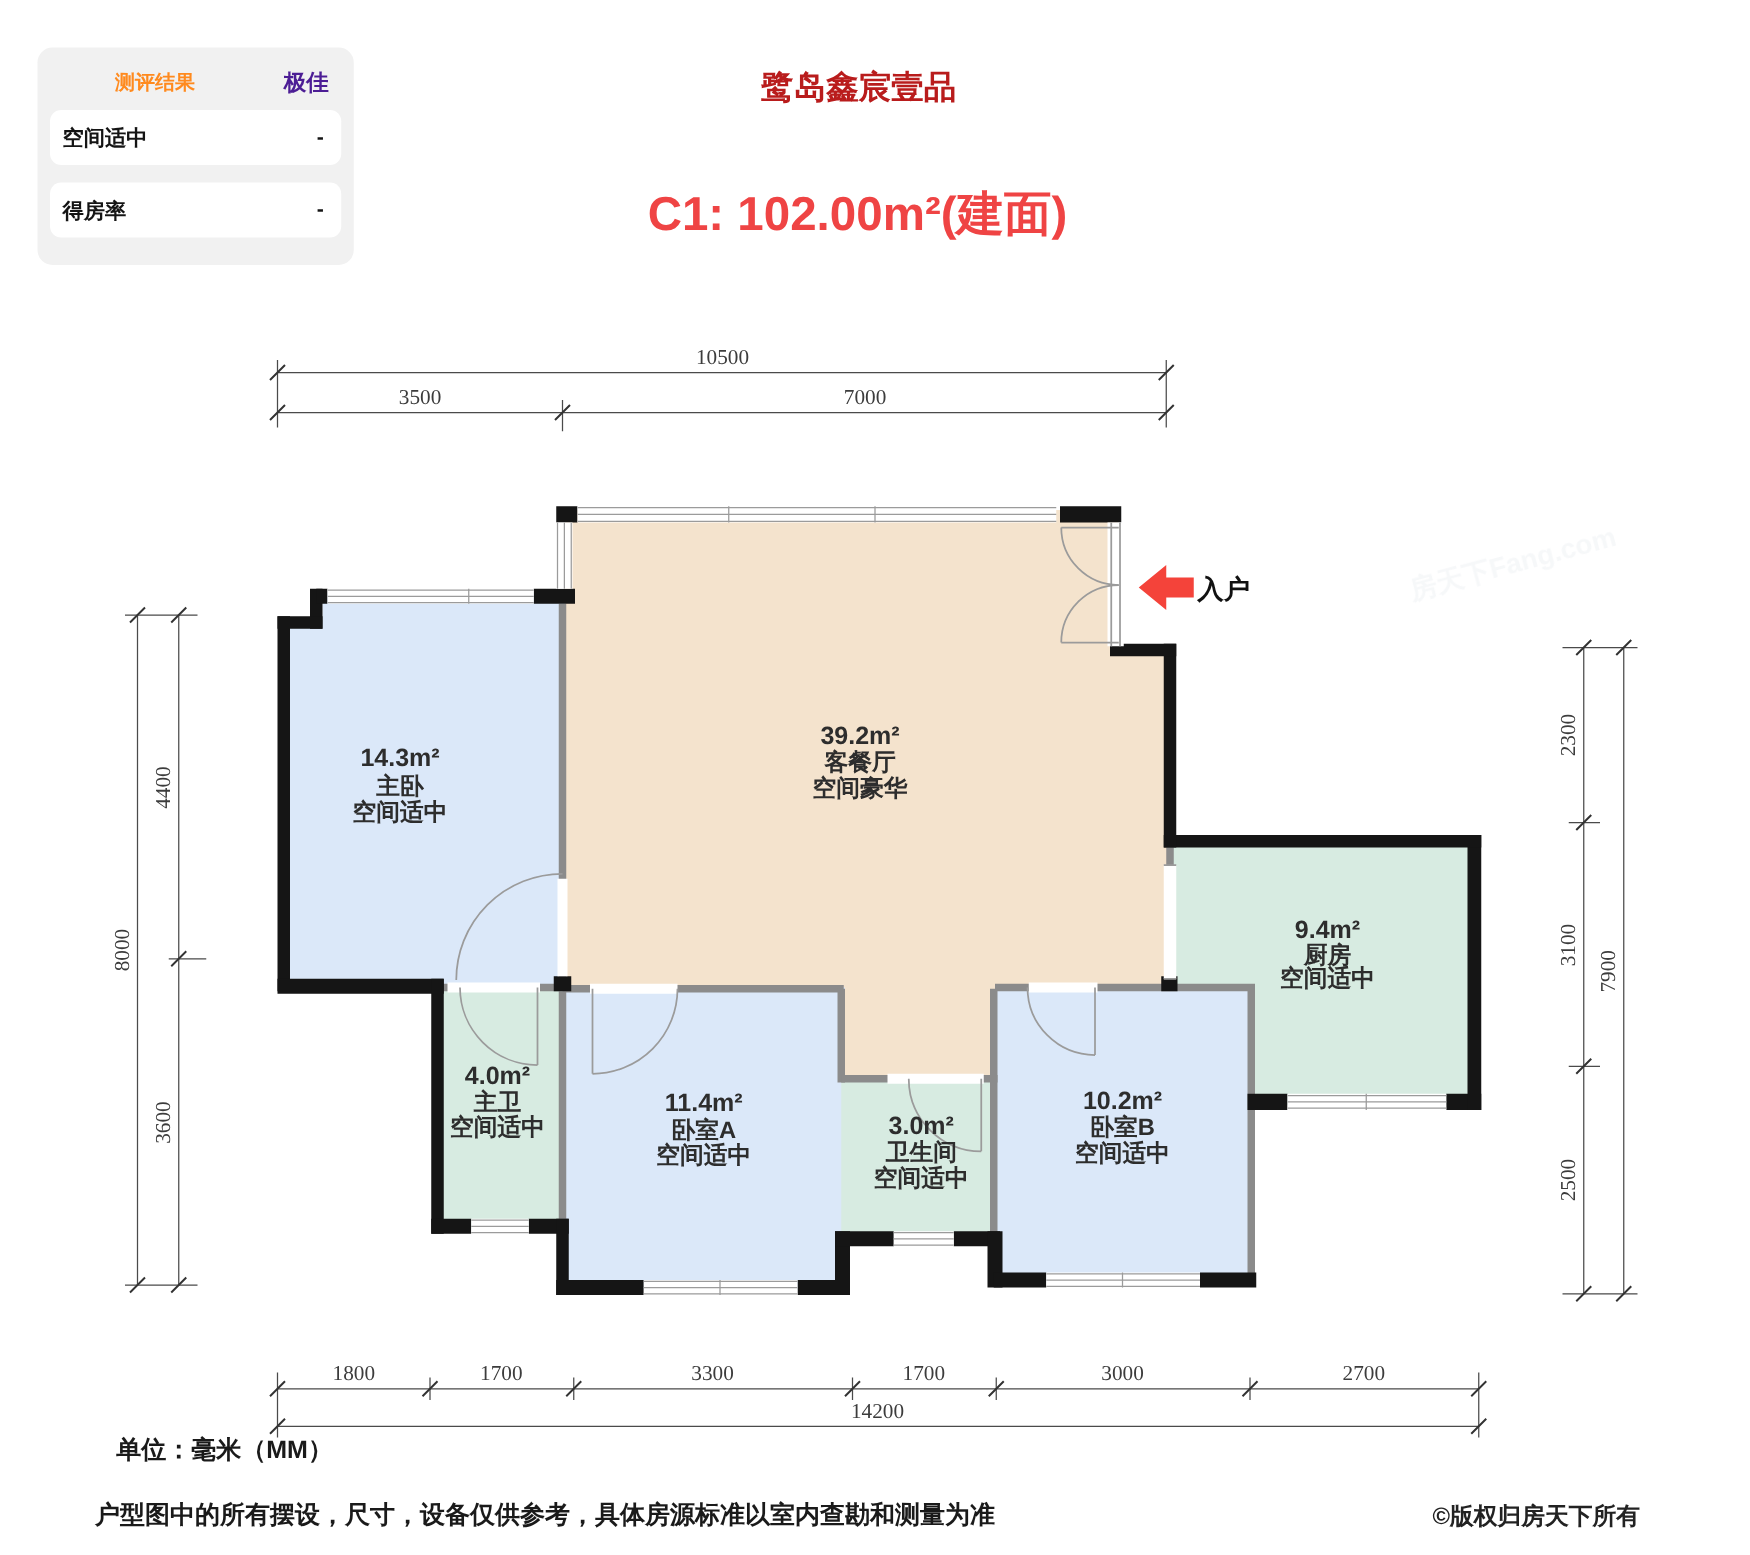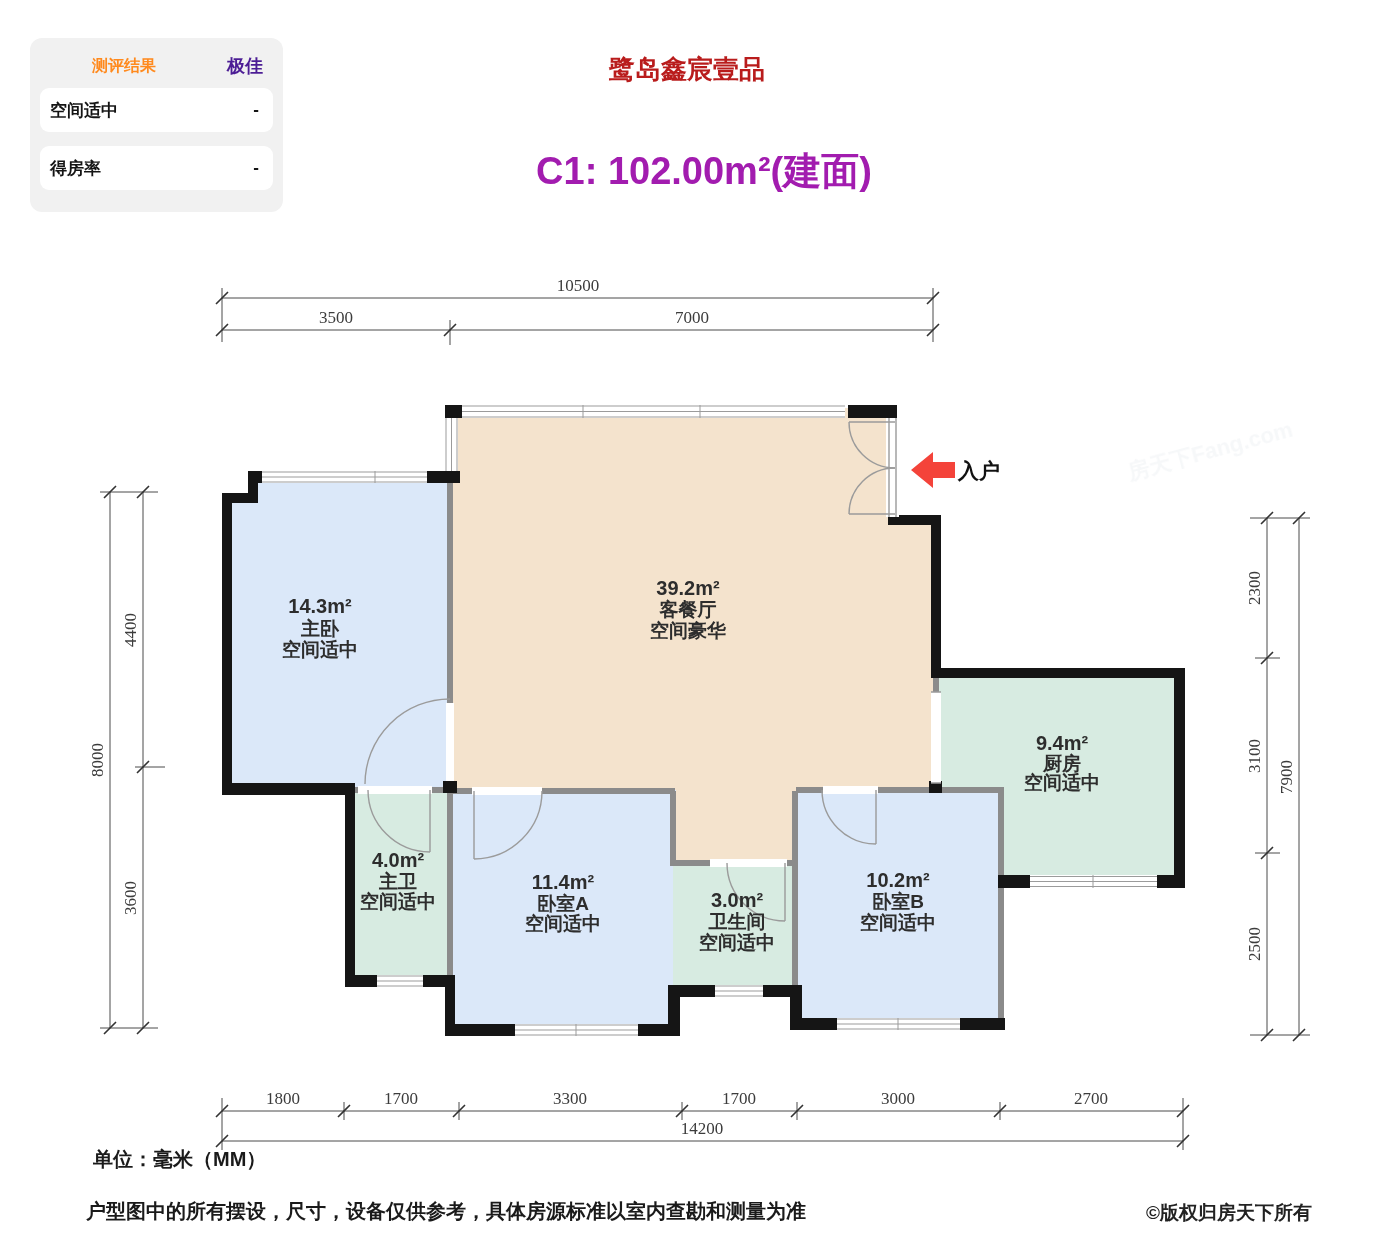--- a/index.html
+++ b/index.html
@@ -13,26 +13,26 @@
   .panel-header .ptitle{color:#ff8a1e;font-size:16px;font-weight:700;margin-left:44px;}
   .panel-header .prating{color:#4c1d95;font-size:18px;font-weight:700;}
   .panel-row{display:flex;justify-content:space-between;align-items:center;background:#ffffff;
              border-radius:9px;height:44px;margin:0 0 14px 0;padding:0 14px 0 10px;box-sizing:border-box;}
   .panel-row .rlabel{color:#141414;font-size:17px;font-weight:700;}
   .panel-row .rvalue{color:#141414;font-size:17px;font-weight:700;}
 
   
   .project-title{position:absolute;left:287px;top:52px;width:800px;text-align:center;
                  font-size:26px;font-weight:700;color:#b91c1c;}
-  .unit-title{position:absolute;left:304px;top:146px;width:800px;text-align:center;
-              font-size:38px;font-weight:700;color:#a21caf;}
+  .unit-title{position:absolute;left:286px;top:146px;width:800px;text-align:center;
+              font-size:38px;font-weight:700;color:#ef4444;}
 
   
   .units-note{position:absolute;left:93px;top:1146px;font-size:20px;font-weight:600;color:#1a1a1a;text-align:center;}
-  .disclaimer{position:absolute;left:86px;top:1198px;font-size:20px;font-weight:600;color:#1a1a1a;}
+  .disclaimer{position:absolute;left:76px;top:1198px;font-size:20px;font-weight:600;color:#1a1a1a;}
   .copyright{position:absolute;right:88px;top:1200px;font-size:19px;font-weight:700;color:#222;}
 
   
   svg{position:absolute;left:0;top:0;}
   .room-area{font-size:20px;font-weight:700;fill:#2d2d2d;}
   .room-name{font-size:19px;font-weight:600;fill:#2d2d2d;}
   .room-assess{font-size:19px;font-weight:600;fill:#2d2d2d;}
   .dim{font-family:"Liberation Serif","DejaVu Serif",serif;font-size:17px;fill:#3c3c3c;}
   .entry-label{font-size:21px;font-weight:700;fill:#111;}
   .wm{font-size:22px;font-weight:600;fill:#7f93a8;}

